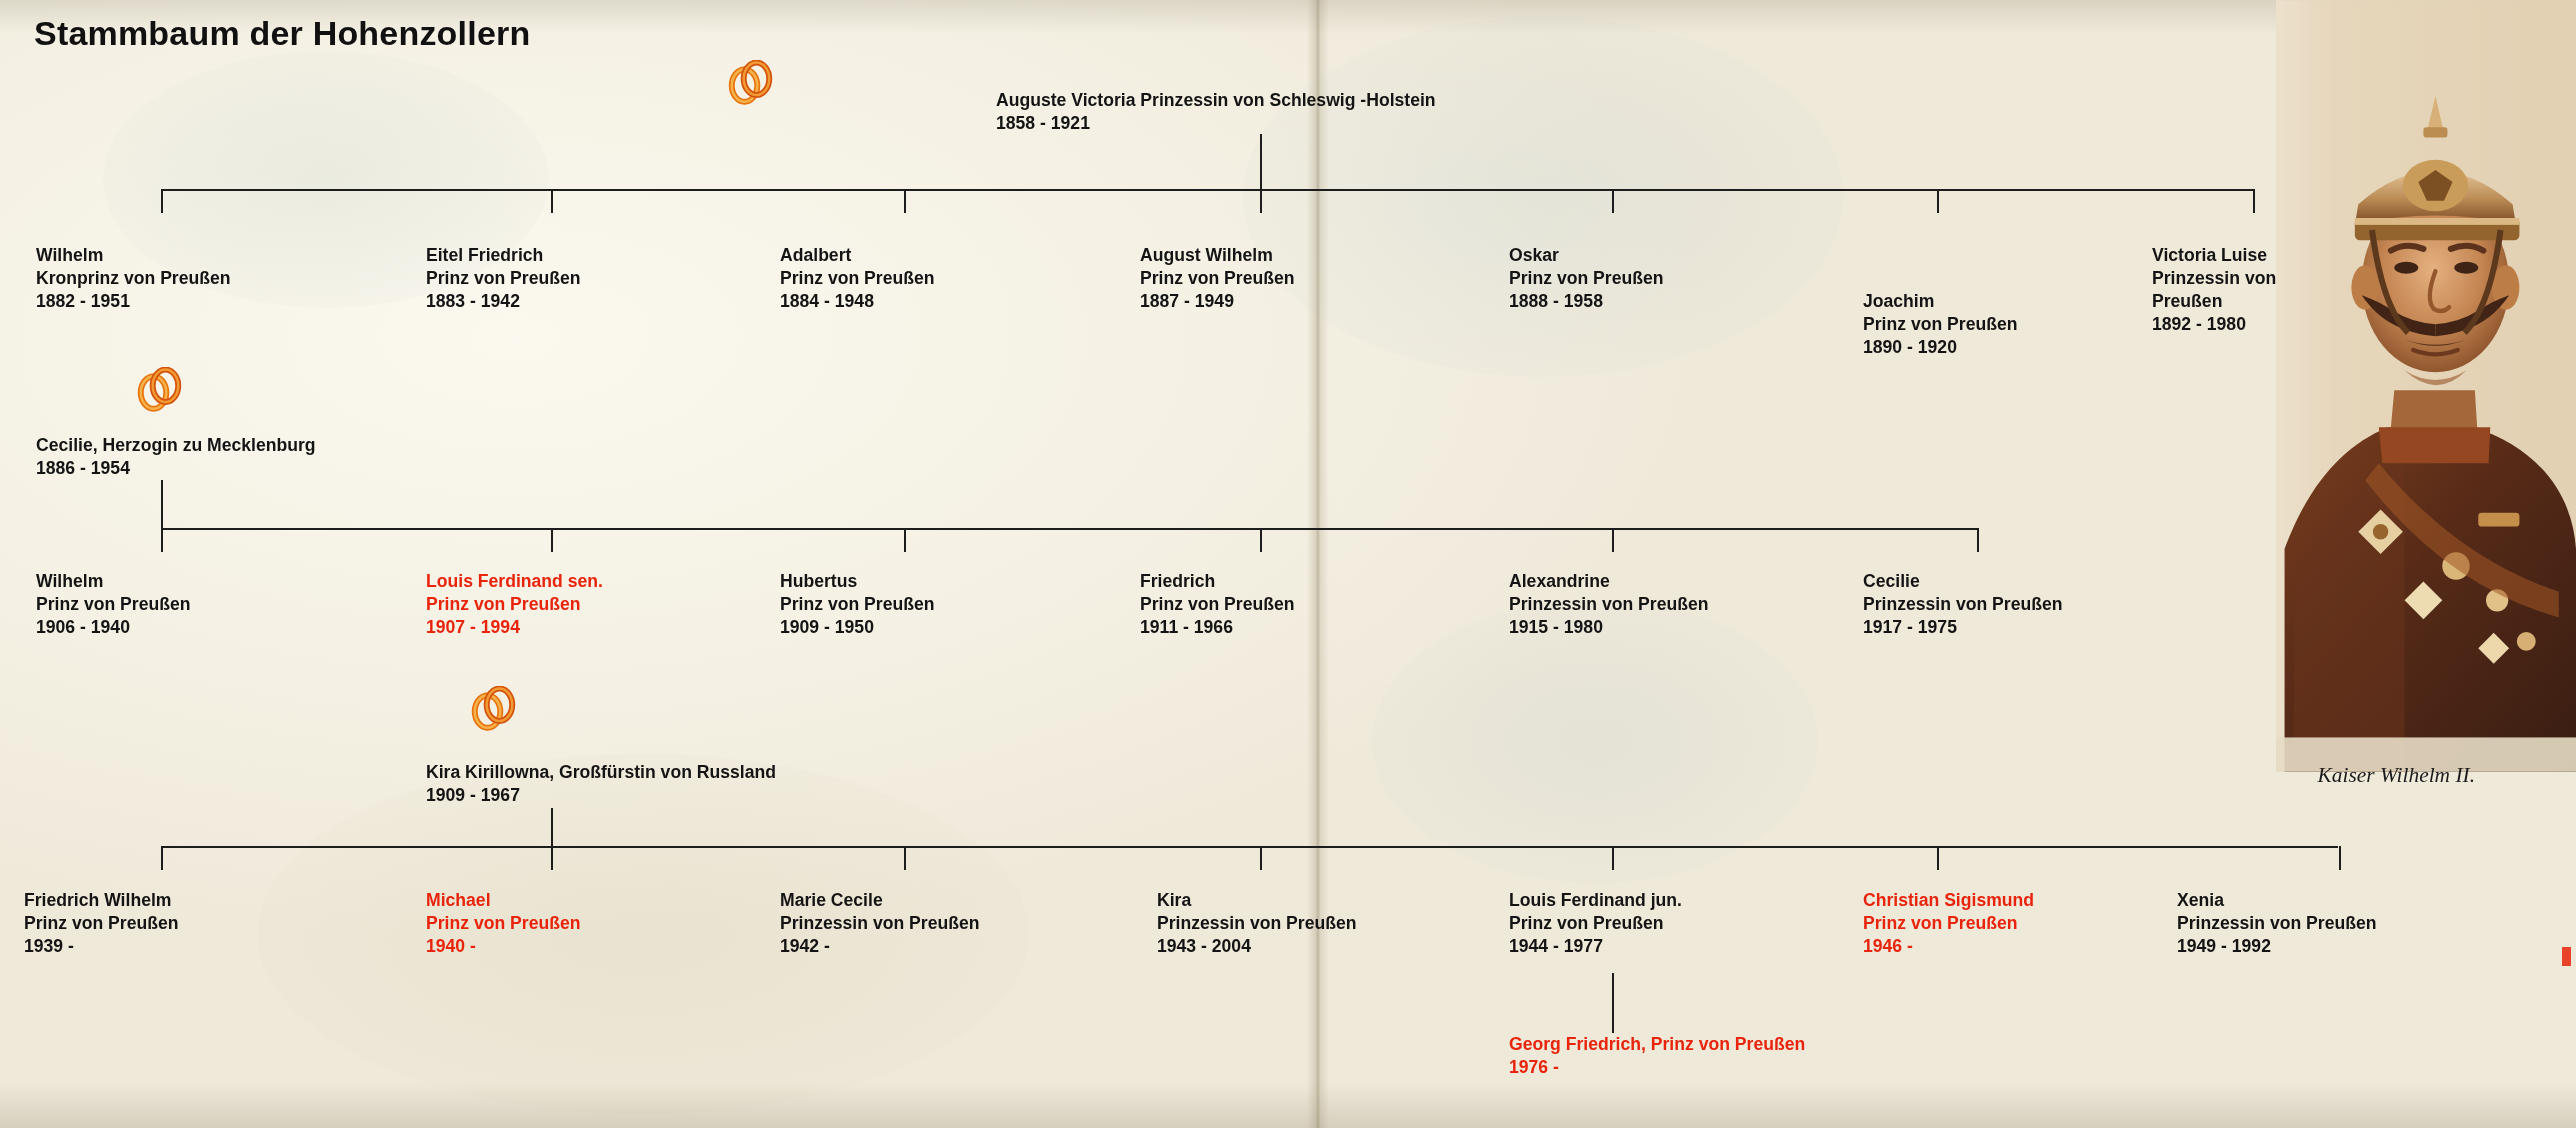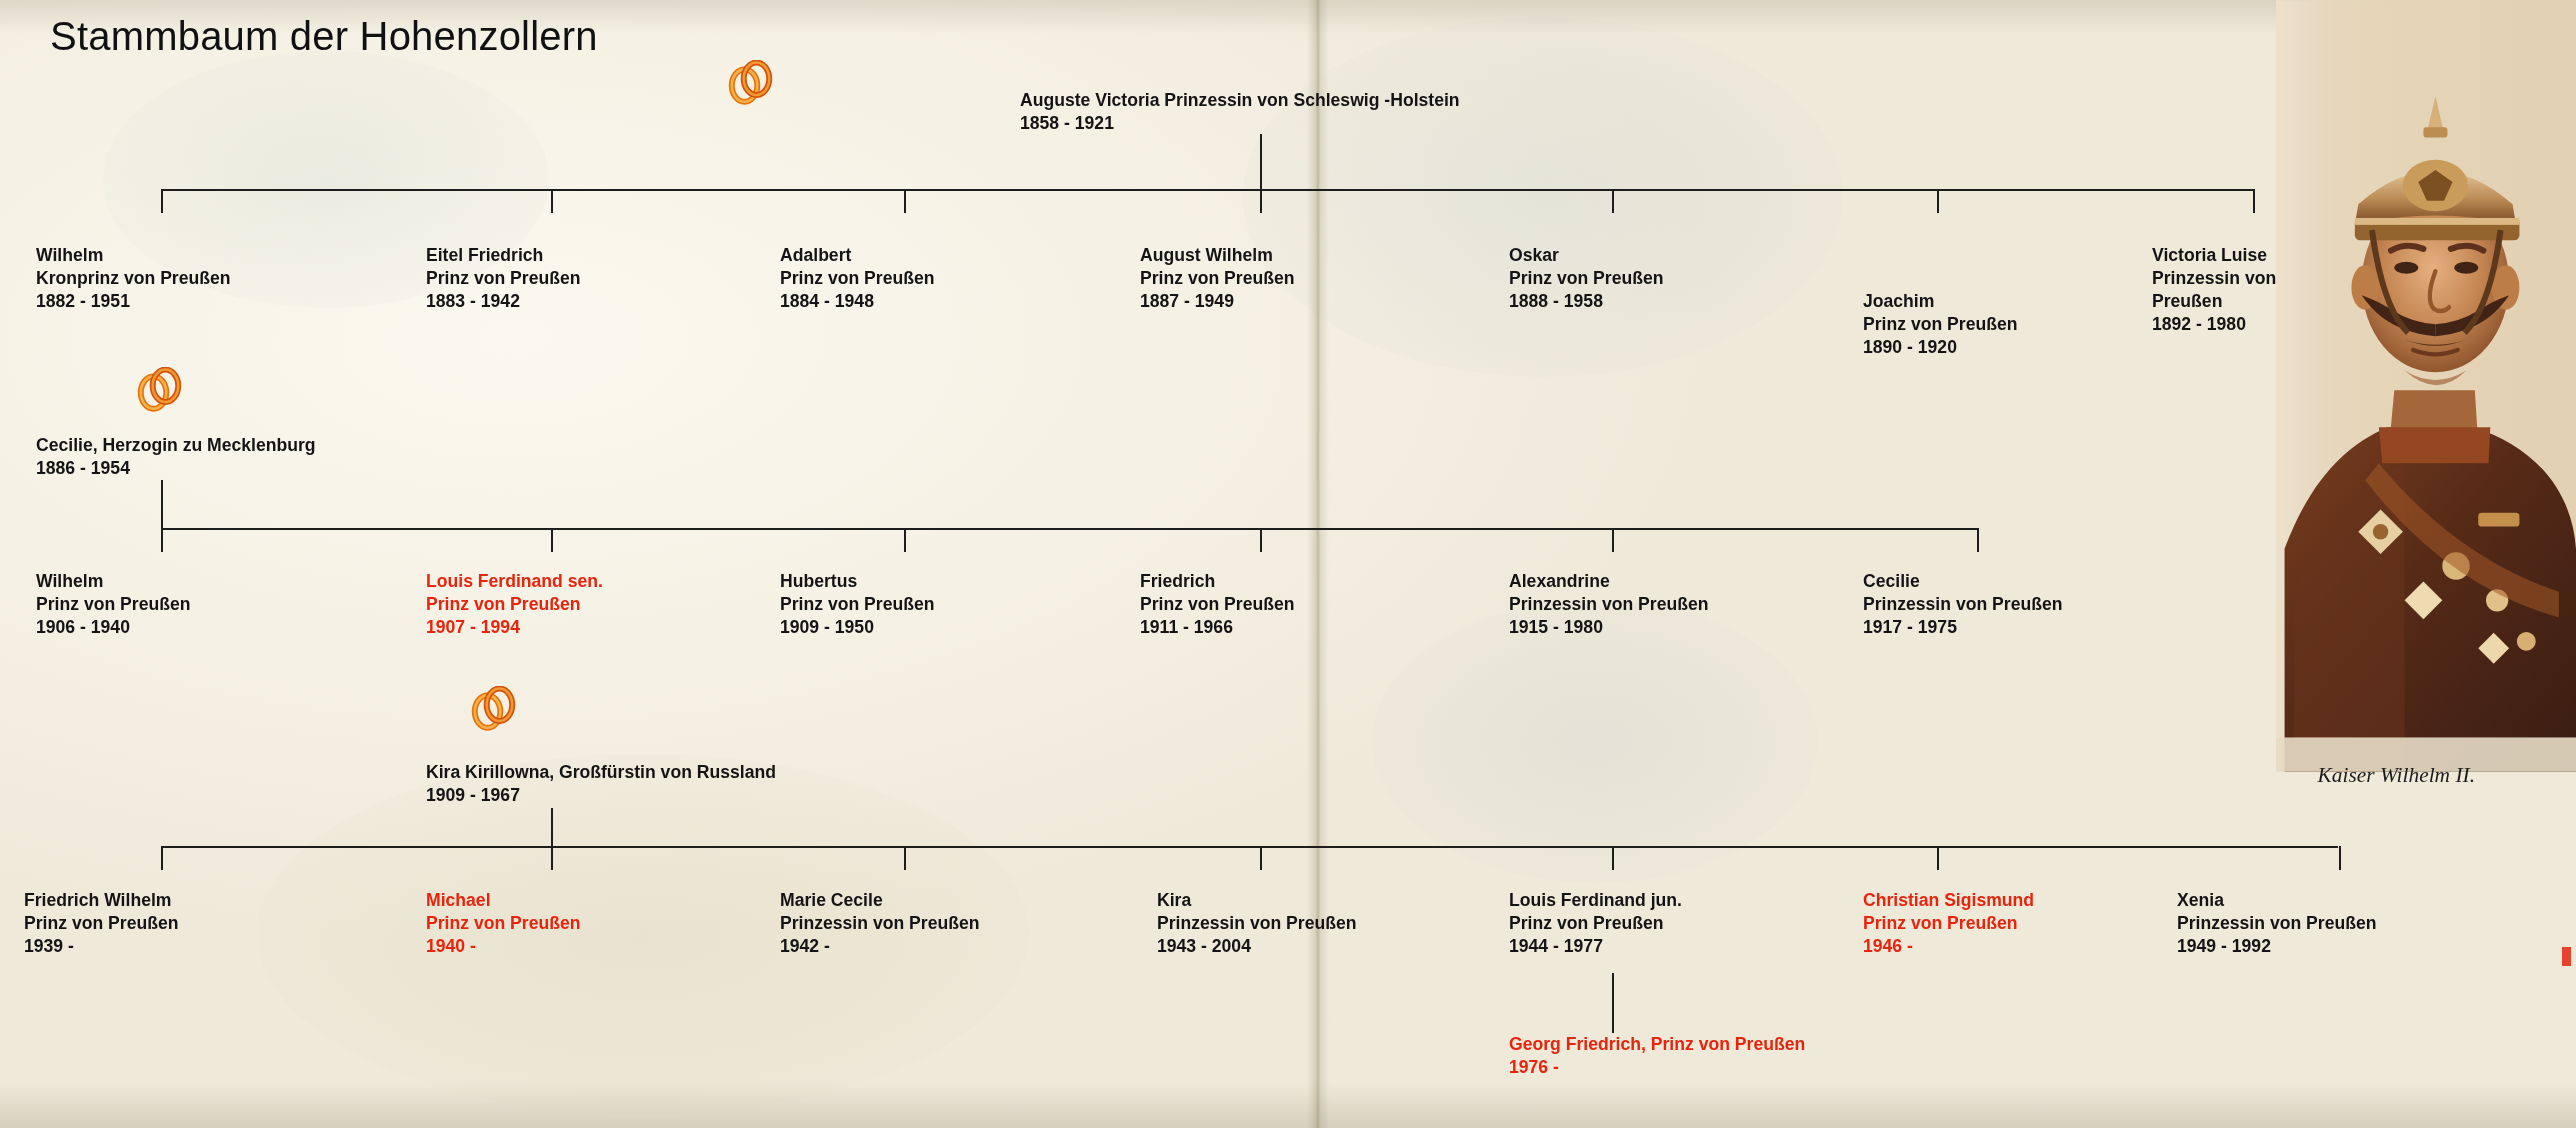--- a/index.html
+++ b/index.html
@@ -44,26 +44,25 @@
   .edge-shadow-bottom {
     position: absolute; left: 0; right: 0; bottom: 0; height: 47px;
     background: linear-gradient(0deg, rgba(120,110,85,0.22), rgba(120,110,85,0));
     pointer-events: none;
   }
 
   #title {
     position: absolute;
     left: 34px;
     top: 13.7px;
-    font-size: 40px;
-    font-weight: normal;
+    font-size: 34px;
+    font-weight: bold;
     color: #111;
     letter-spacing: 0.2px;
     white-space: nowrap;
-    margin-left: 16px;
   }
 
   .person {
     position: absolute;
     font-size: 17.6px;
     line-height: 1.30;
     color: #141414;
     font-weight: bold;
     white-space: nowrap;
   }
@@ -141,21 +140,21 @@
 
   <div class="rings" style="left:724px; top:60px;">
     <svg width="53" height="46" viewBox="0 0 62 54">
       <ellipse cx="24" cy="30" rx="15" ry="19" fill="none" stroke="#e8720c" stroke-width="7"></ellipse>
       <ellipse cx="24" cy="30" rx="15" ry="19" fill="none" stroke="#f6b24a" stroke-width="3"></ellipse>
       <ellipse cx="38" cy="22" rx="15" ry="19" fill="none" stroke="#d4520a" stroke-width="7"></ellipse>
       <ellipse cx="38" cy="22" rx="15" ry="19" fill="none" stroke="#f19a33" stroke-width="3"></ellipse>
     </svg>
   </div>
 
-  <div class="person" style="left:996px; top:89px;margin-left:24px;">
+  <div class="person" style="left:996px; top:89px;">
     <span class="ln">Auguste Victoria Prinzessin von Schleswig -Holstein</span>
     <span class="ln">1858 - 1921</span>
   </div>
 
   <div class="line-v" style="left:1260px; top:134px; height:55px;"></div>
   <div class="line-h" style="left:161px; top:189px; width:2092px;"></div>
   <div class="line-v" style="left:161px; top:189px; height:24px;"></div>
   <div class="line-v" style="left:551px; top:189px; height:24px;"></div>
   <div class="line-v" style="left:904px; top:189px; height:24px;"></div>
   <div class="line-v" style="left:1260px; top:189px; height:24px;"></div>

